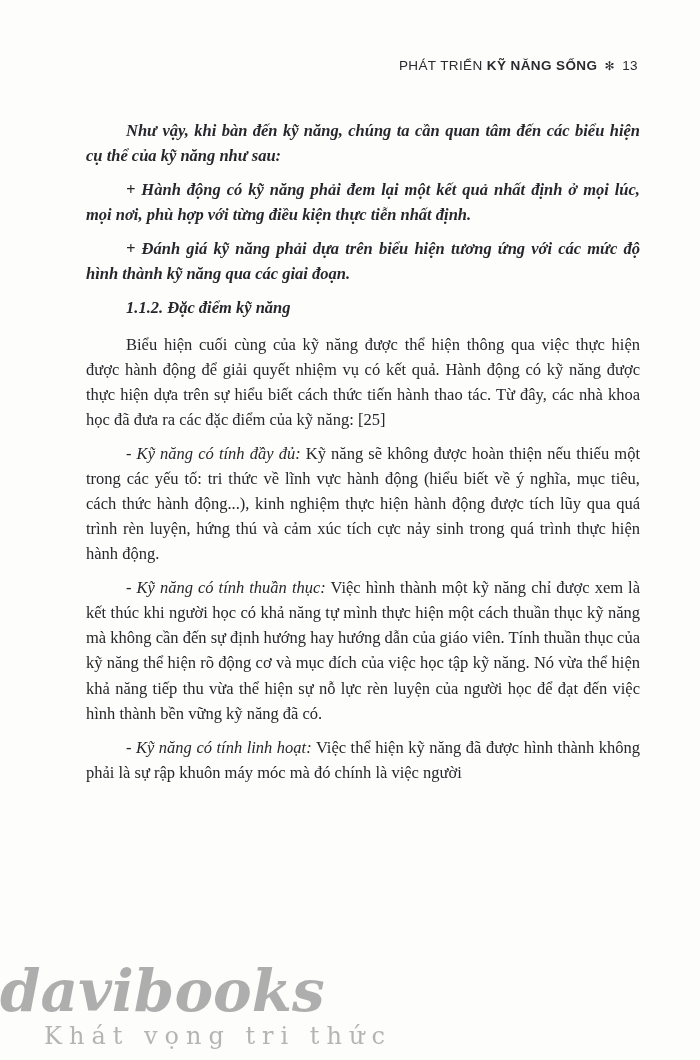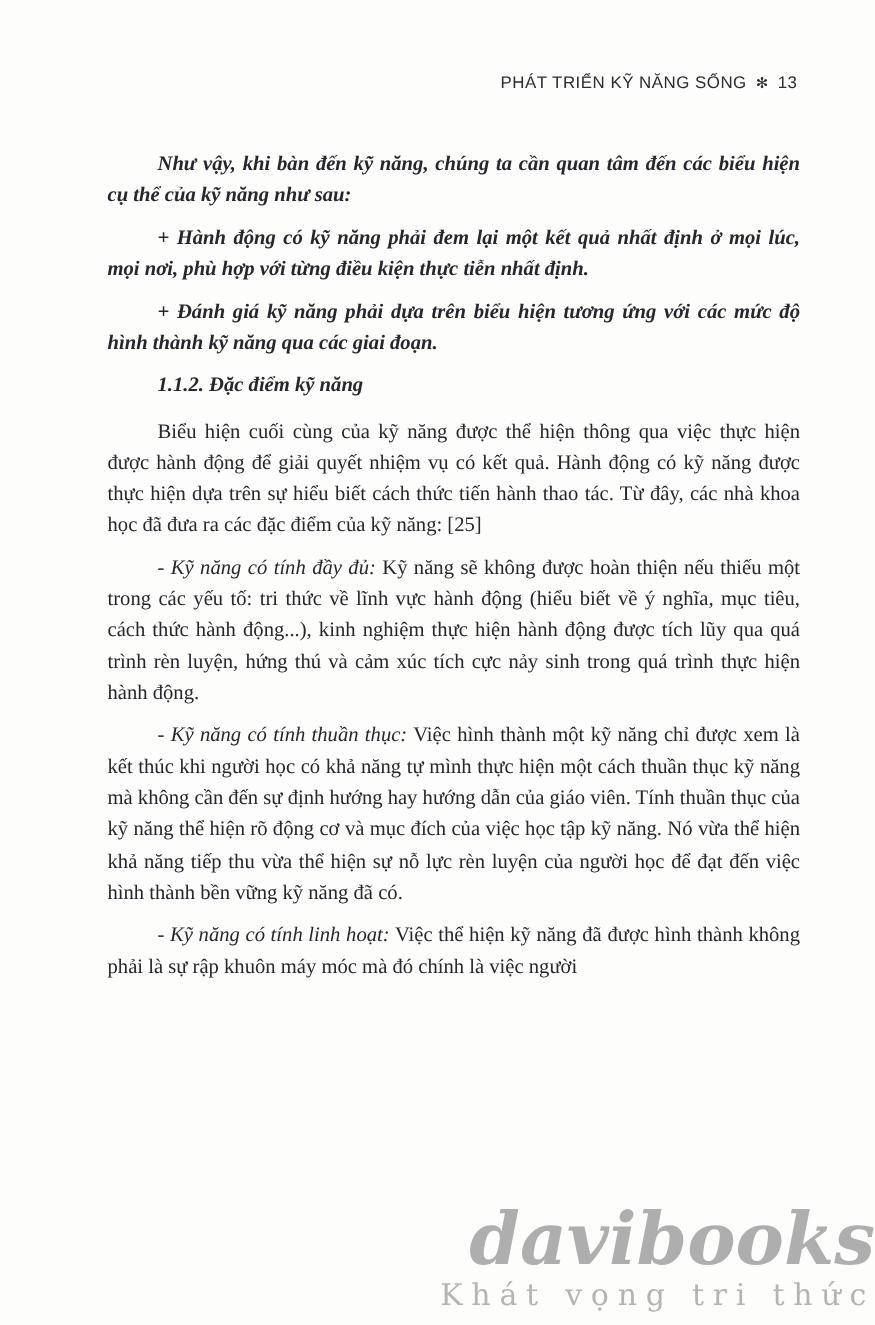--- a/index.html
+++ b/index.html
@@ -15,21 +15,21 @@
   }
   .running-head {
     position: absolute;
     top: 58px;
     right: 62px;
     font-size: 13.5px;
     letter-spacing: 0.4px;
     color: #2a2a30;
     white-space: nowrap;
   }
-  .running-head .bold { font-weight: normal; text-align: right; }
+  .running-head .bold { font-weight: bold; text-align: right; }
   .running-head .sep { font-size: 12px; padding: 0 3px; }
   .running-head { font-family: "Liberation Sans", sans-serif; }
   .content {
     position: absolute;
     left: 86px;
     right: 60px;
     top: 118px;
   }
   .content p {
     margin: 0 0 9px 0;
@@ -43,21 +43,21 @@
     font-weight: bold;
     font-style: italic;
     margin: 4px 0 11px 0 !important;
   }
   .lead { font-style: italic; }
   .watermark {
     position: absolute;
     left: 0;
     right: 0;
     bottom: 10px;
-    text-align: right;
+    text-align: left;
     pointer-events: none;
     z-index: 5;
   }
   .watermark .brand {
     font-family: "DejaVu Serif", serif;
     font-style: italic;
     font-weight: bold;
     font-size: 58px;
     line-height: 1.0;
     color: rgba(110, 110, 112, 0.55);

